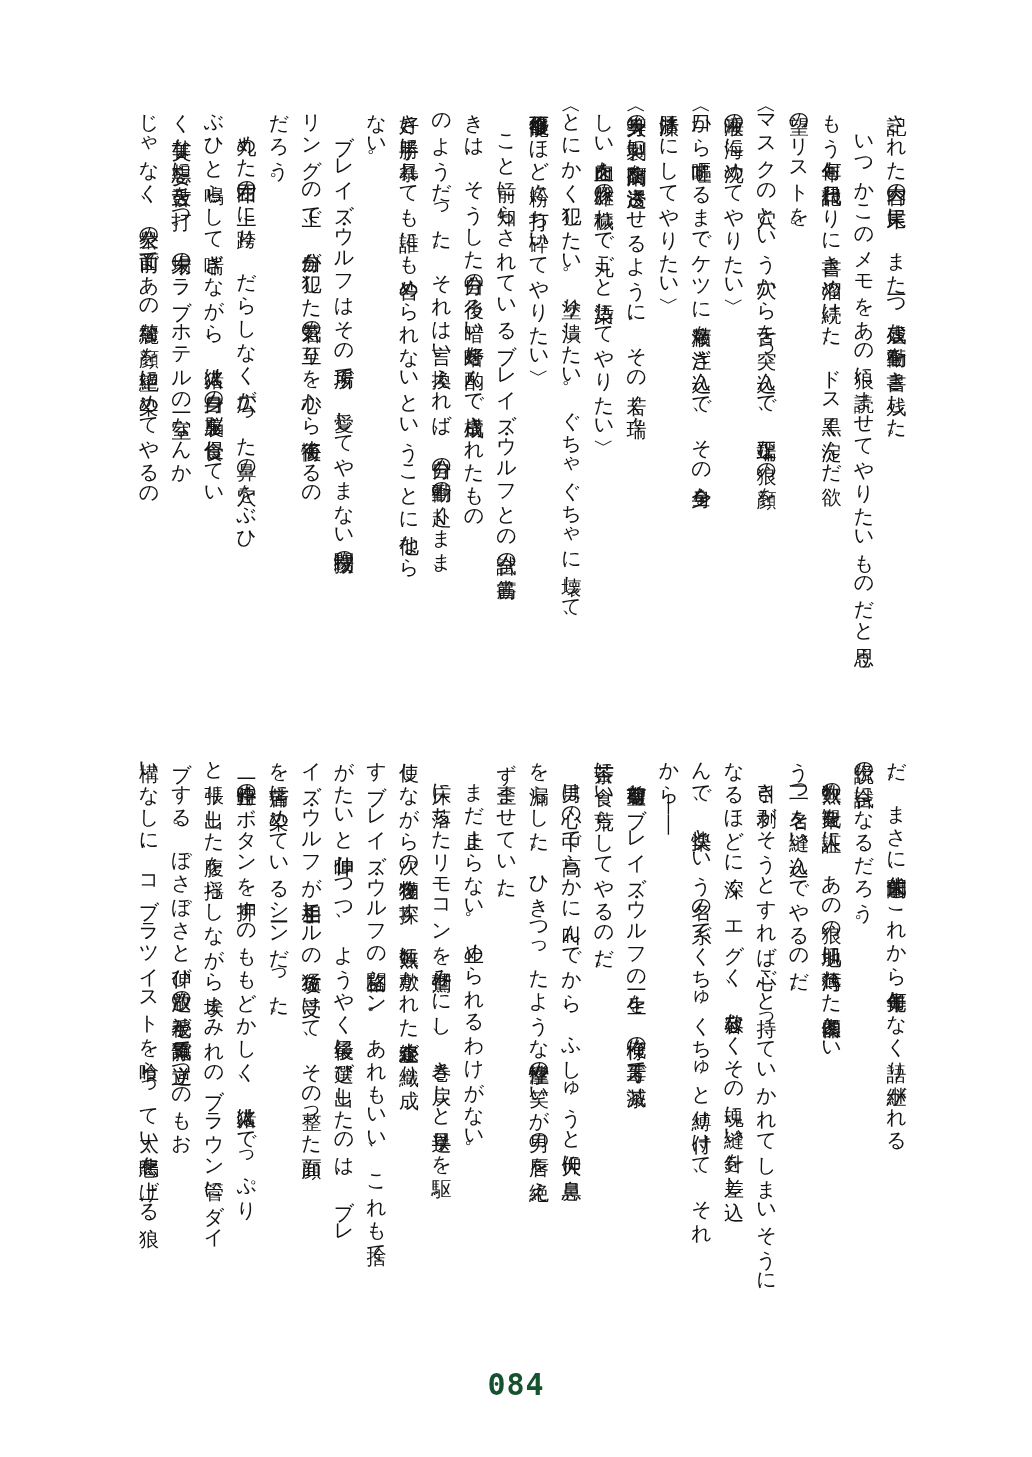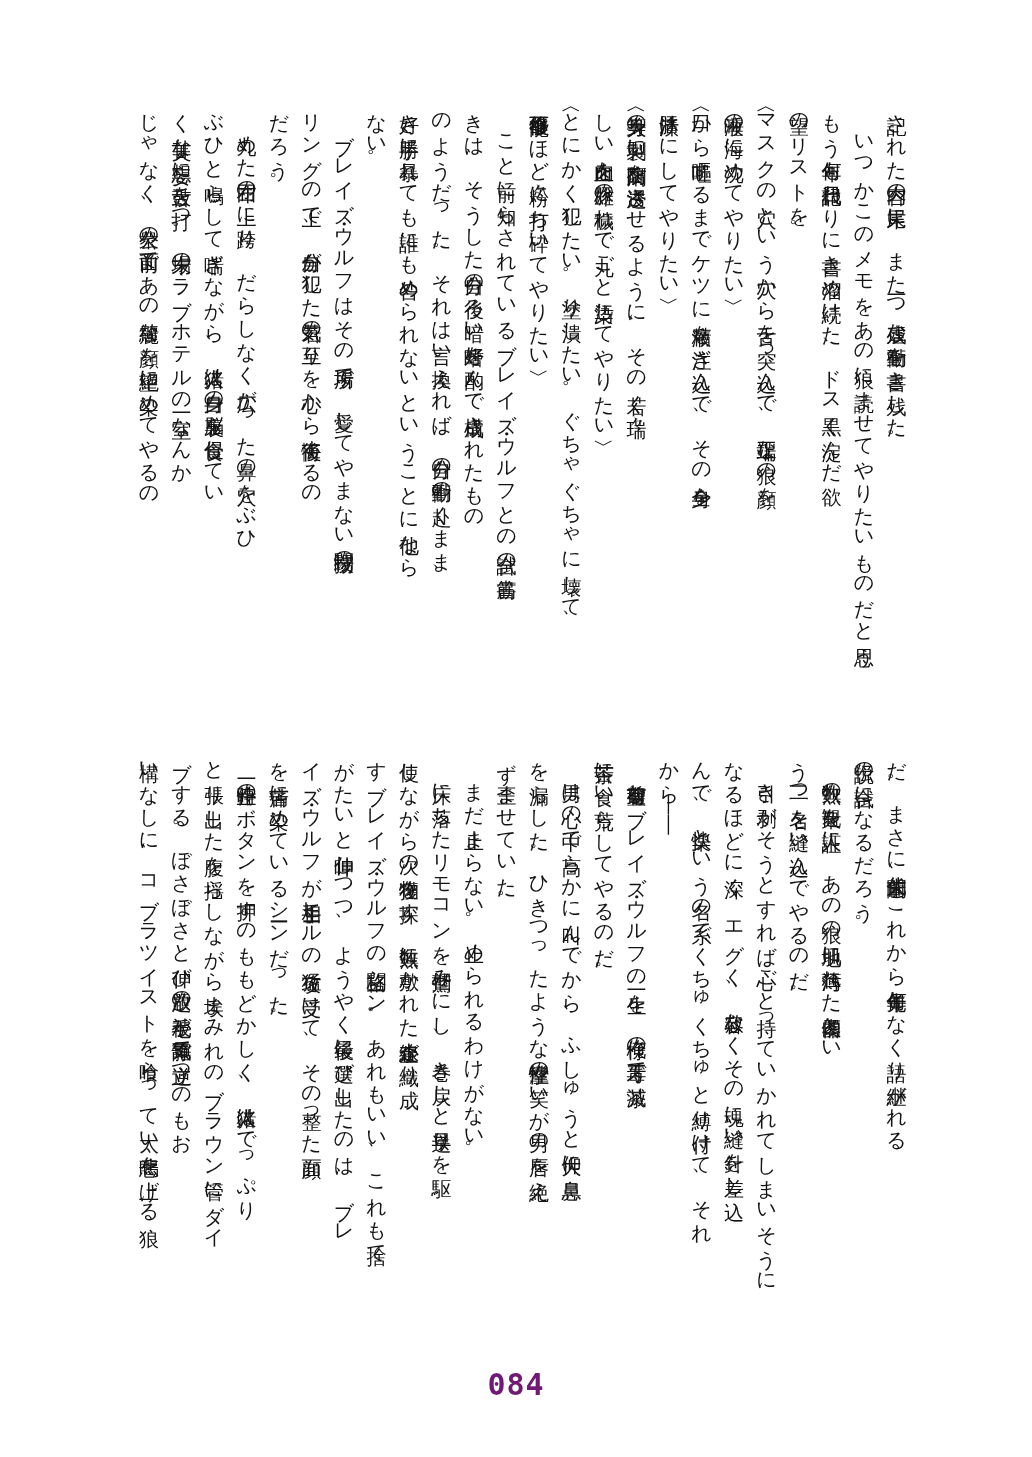--- a/index.html
+++ b/index.html
@@ -34,21 +34,21 @@
   .page-number {
     position: absolute;
     top: 1367px;
     left: 0;
     width: 100%;
     text-align: center;
     font-family: "DejaVu Sans Mono", "Liberation Mono", monospace;
     font-size: 30px;
     font-weight: bold;
     letter-spacing: 1px;
-    color: #701a75;
+    color: #14532d;
   }
 </style>
 </head>
 <body>
 
 <div class="page">
   <div class="text-block top" id="top-block">
       <div class="col">記された内容の末尾に、また一つ残虐な衝動を書き残した。</div>
       <div class="col indent">いつかこのメモをあの狼に読ませてやりたいものだと思う。</div>
       <div class="col">もう何年も日記代わりに書き溜め続けた、ドス黒く淀んだ欲</div>

